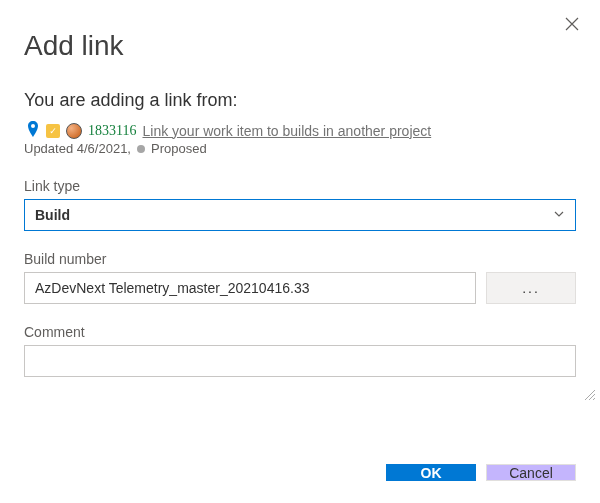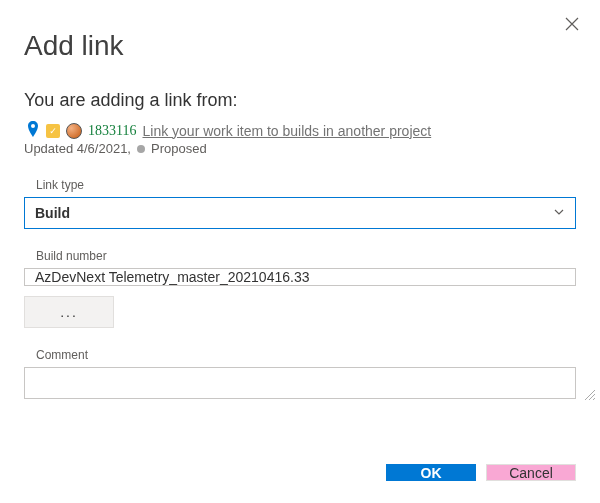--- a/index.html
+++ b/index.html
@@ -85,24 +85,23 @@
       gap: 6px;
     }
     .state-dot {
       width: 8px;
       height: 8px;
       border-radius: 50%;
       background: #a6a6a6;
       display: inline-block;
     }
     .field-label {
-      font-size: 12px;
+      font-size: 14px;
       color: #605e5c;
       margin-bottom: 5px;
-      margin-left: 12px;
     }
     .dropdown {
       width: 100%;
       height: 32px;
       border: 1px solid #0078d4;
       padding: 0 10px;
       display: flex;
       align-items: center;
       justify-content: space-between;
       cursor: pointer;
@@ -112,21 +111,20 @@
     .dropdown-value {
       color: #333;
     }
     .chevron {
       color: #605e5c;
     }
     .build-row {
       display: flex;
       gap: 10px;
       margin-bottom: 20px;
-      flex-direction: column;
     }
     .text-input {
       height: 32px;
       border: 1px solid #c8c6c4;
       padding: 0 10px;
       font-size: 14px;
       color: #333;
       font-family: inherit;
       outline: none;
     }
@@ -169,21 +167,21 @@
       border: none;
       cursor: pointer;
       font-family: inherit;
     }
     .btn-primary {
       background: #0078d4;
       color: #fff;
       font-weight: 600;
     }
     .btn-default {
-      background: #f9a8d4;
+      background: #c4b5fd;
       color: #333;
       border: 1px solid #e1dfdd;
     }
   </style>
 </head>
 <body>
 
 
 
 <div class="close-btn">

